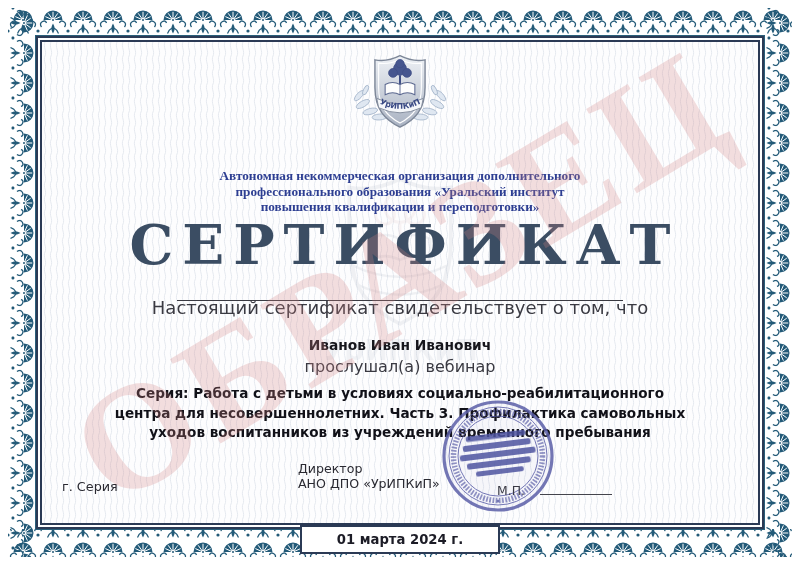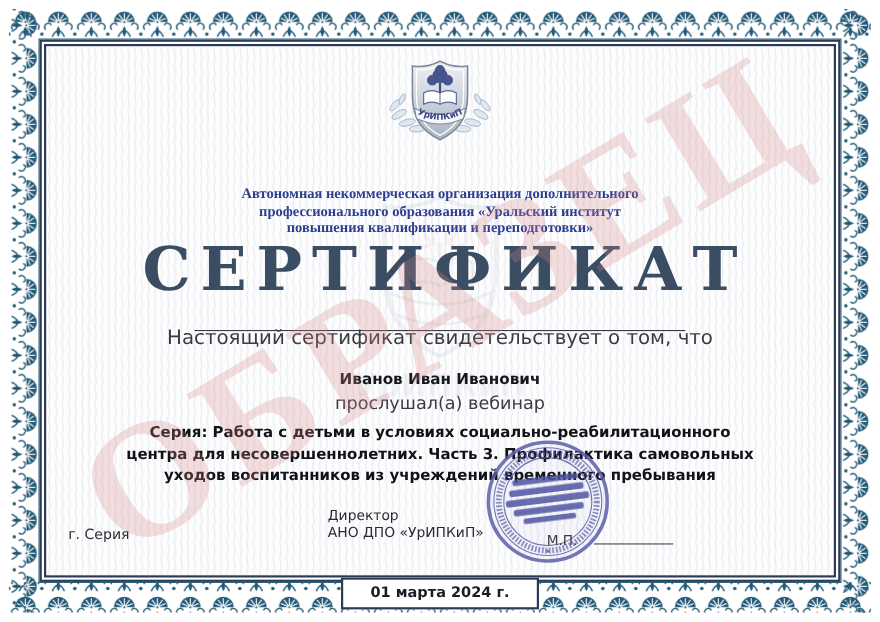--- a/index.html
+++ b/index.html
@@ -26,21 +26,21 @@
   .action{top:273px;font-size:16px;color:#3a3a42;}
   .course{top:300px;font-size:13.6px;line-height:19.5px;font-weight:bold;color:#111118;}
   .stamp{position:absolute;left:398px;top:356px;width:116px;height:116px;z-index:3;}
   .director{position:absolute;left:222px;top:420px;text-align:left;font-size:12.6px;
             line-height:14.5px;color:#2a2a32;z-index:3;margin-left:34px;}
   .city{position:absolute;left:20px;top:437px;font-size:12.8px;color:#2a2a32;z-index:3;}
   .mp{position:absolute;left:455px;top:441px;font-size:12.4px;color:#3a3a45;z-index:4;}
   .sig-line{position:absolute;left:498px;top:452px;width:72px;height:0;
             border-top:1.6px solid #44444c;z-index:4;}
   .disclaimer{top:484px;font-size:11.2px;color:#585862;text-decoration:underline;}
-  .date-box{position:absolute;left:50%;top:525px;transform:translateX(-50%);width:180px;height:29px;
+  .date-box{position:absolute;left:50%;top:525px;transform:translateX(-50%);width:200px;height:29px;
             background:#ffffff;border:2px solid #2b3a55;box-sizing:border-box;z-index:5;
             display:flex;align-items:center;justify-content:center;}
   .date-box span{font-size:13.2px;font-weight:bold;color:#1c1c26;}
   .watermark{position:absolute;left:50%;top:50%;transform:translate(-50%,-54%) rotate(-31deg);
              font-family:"Liberation Serif","DejaVu Serif",serif;font-size:150px;font-weight:bold;
              letter-spacing:6px;color:rgba(214,132,132,0.26);white-space:nowrap;z-index:6;
              pointer-events:none;}
 </style>
 </head>
 <body>

